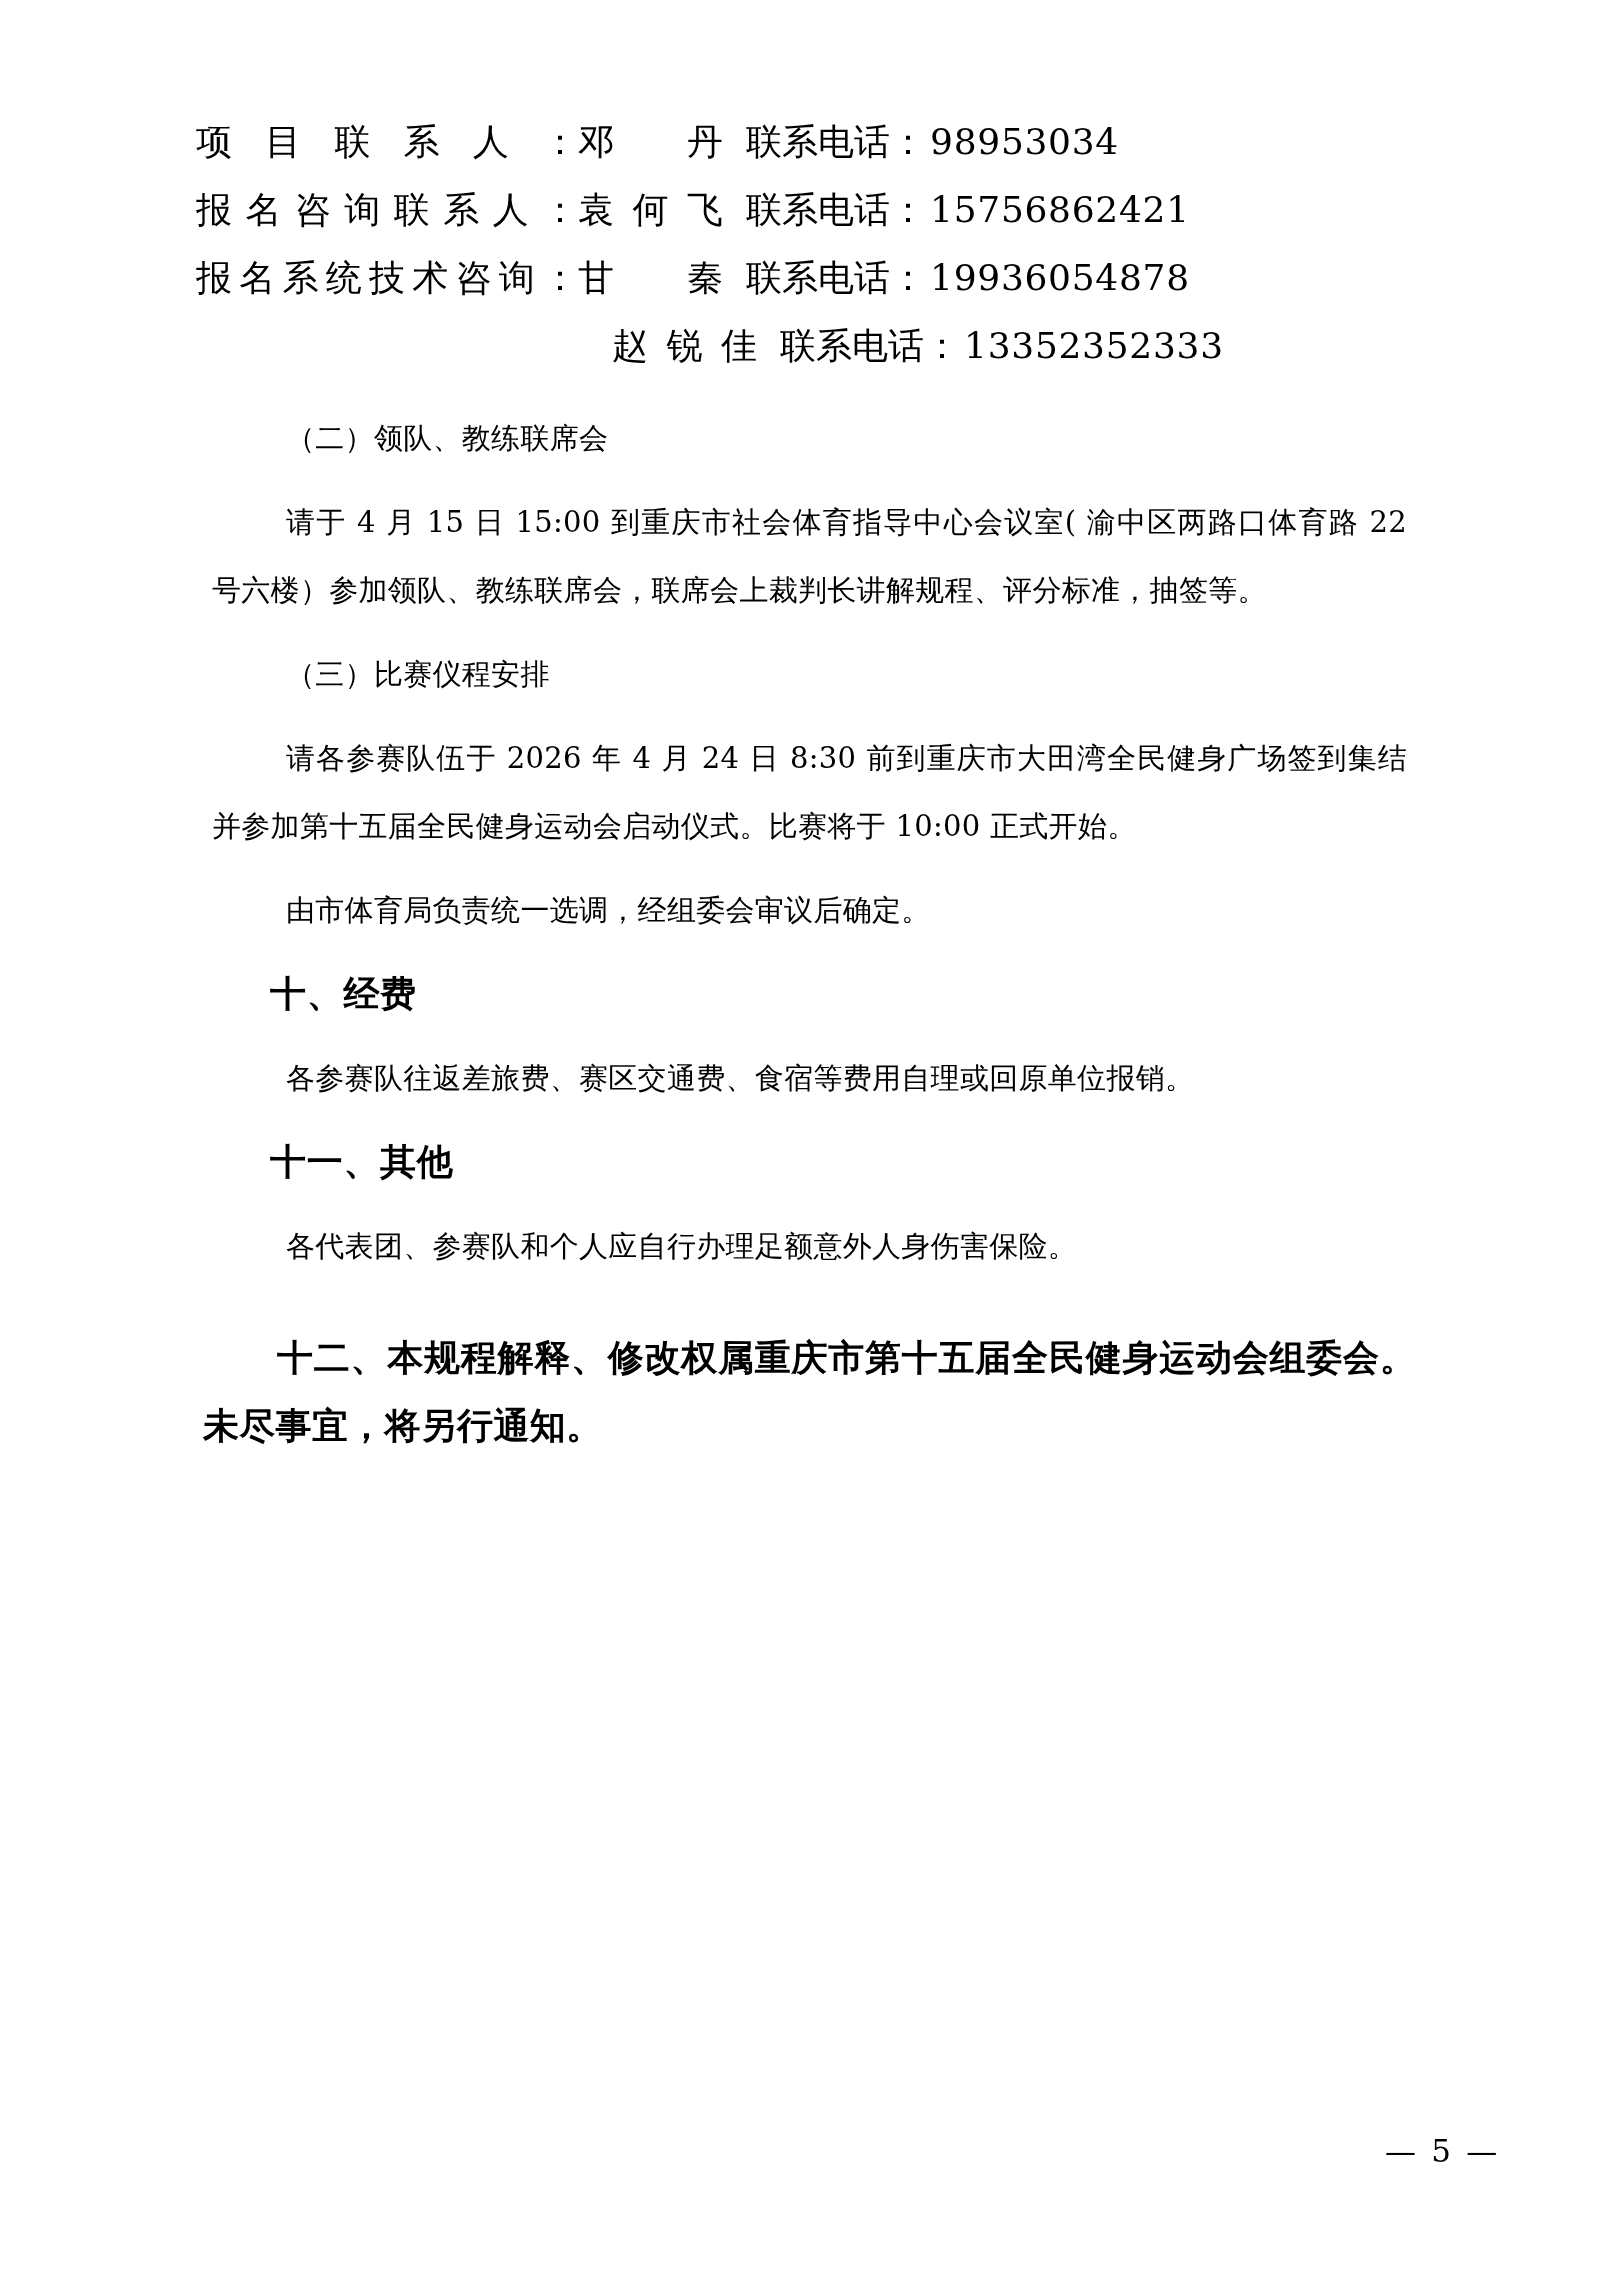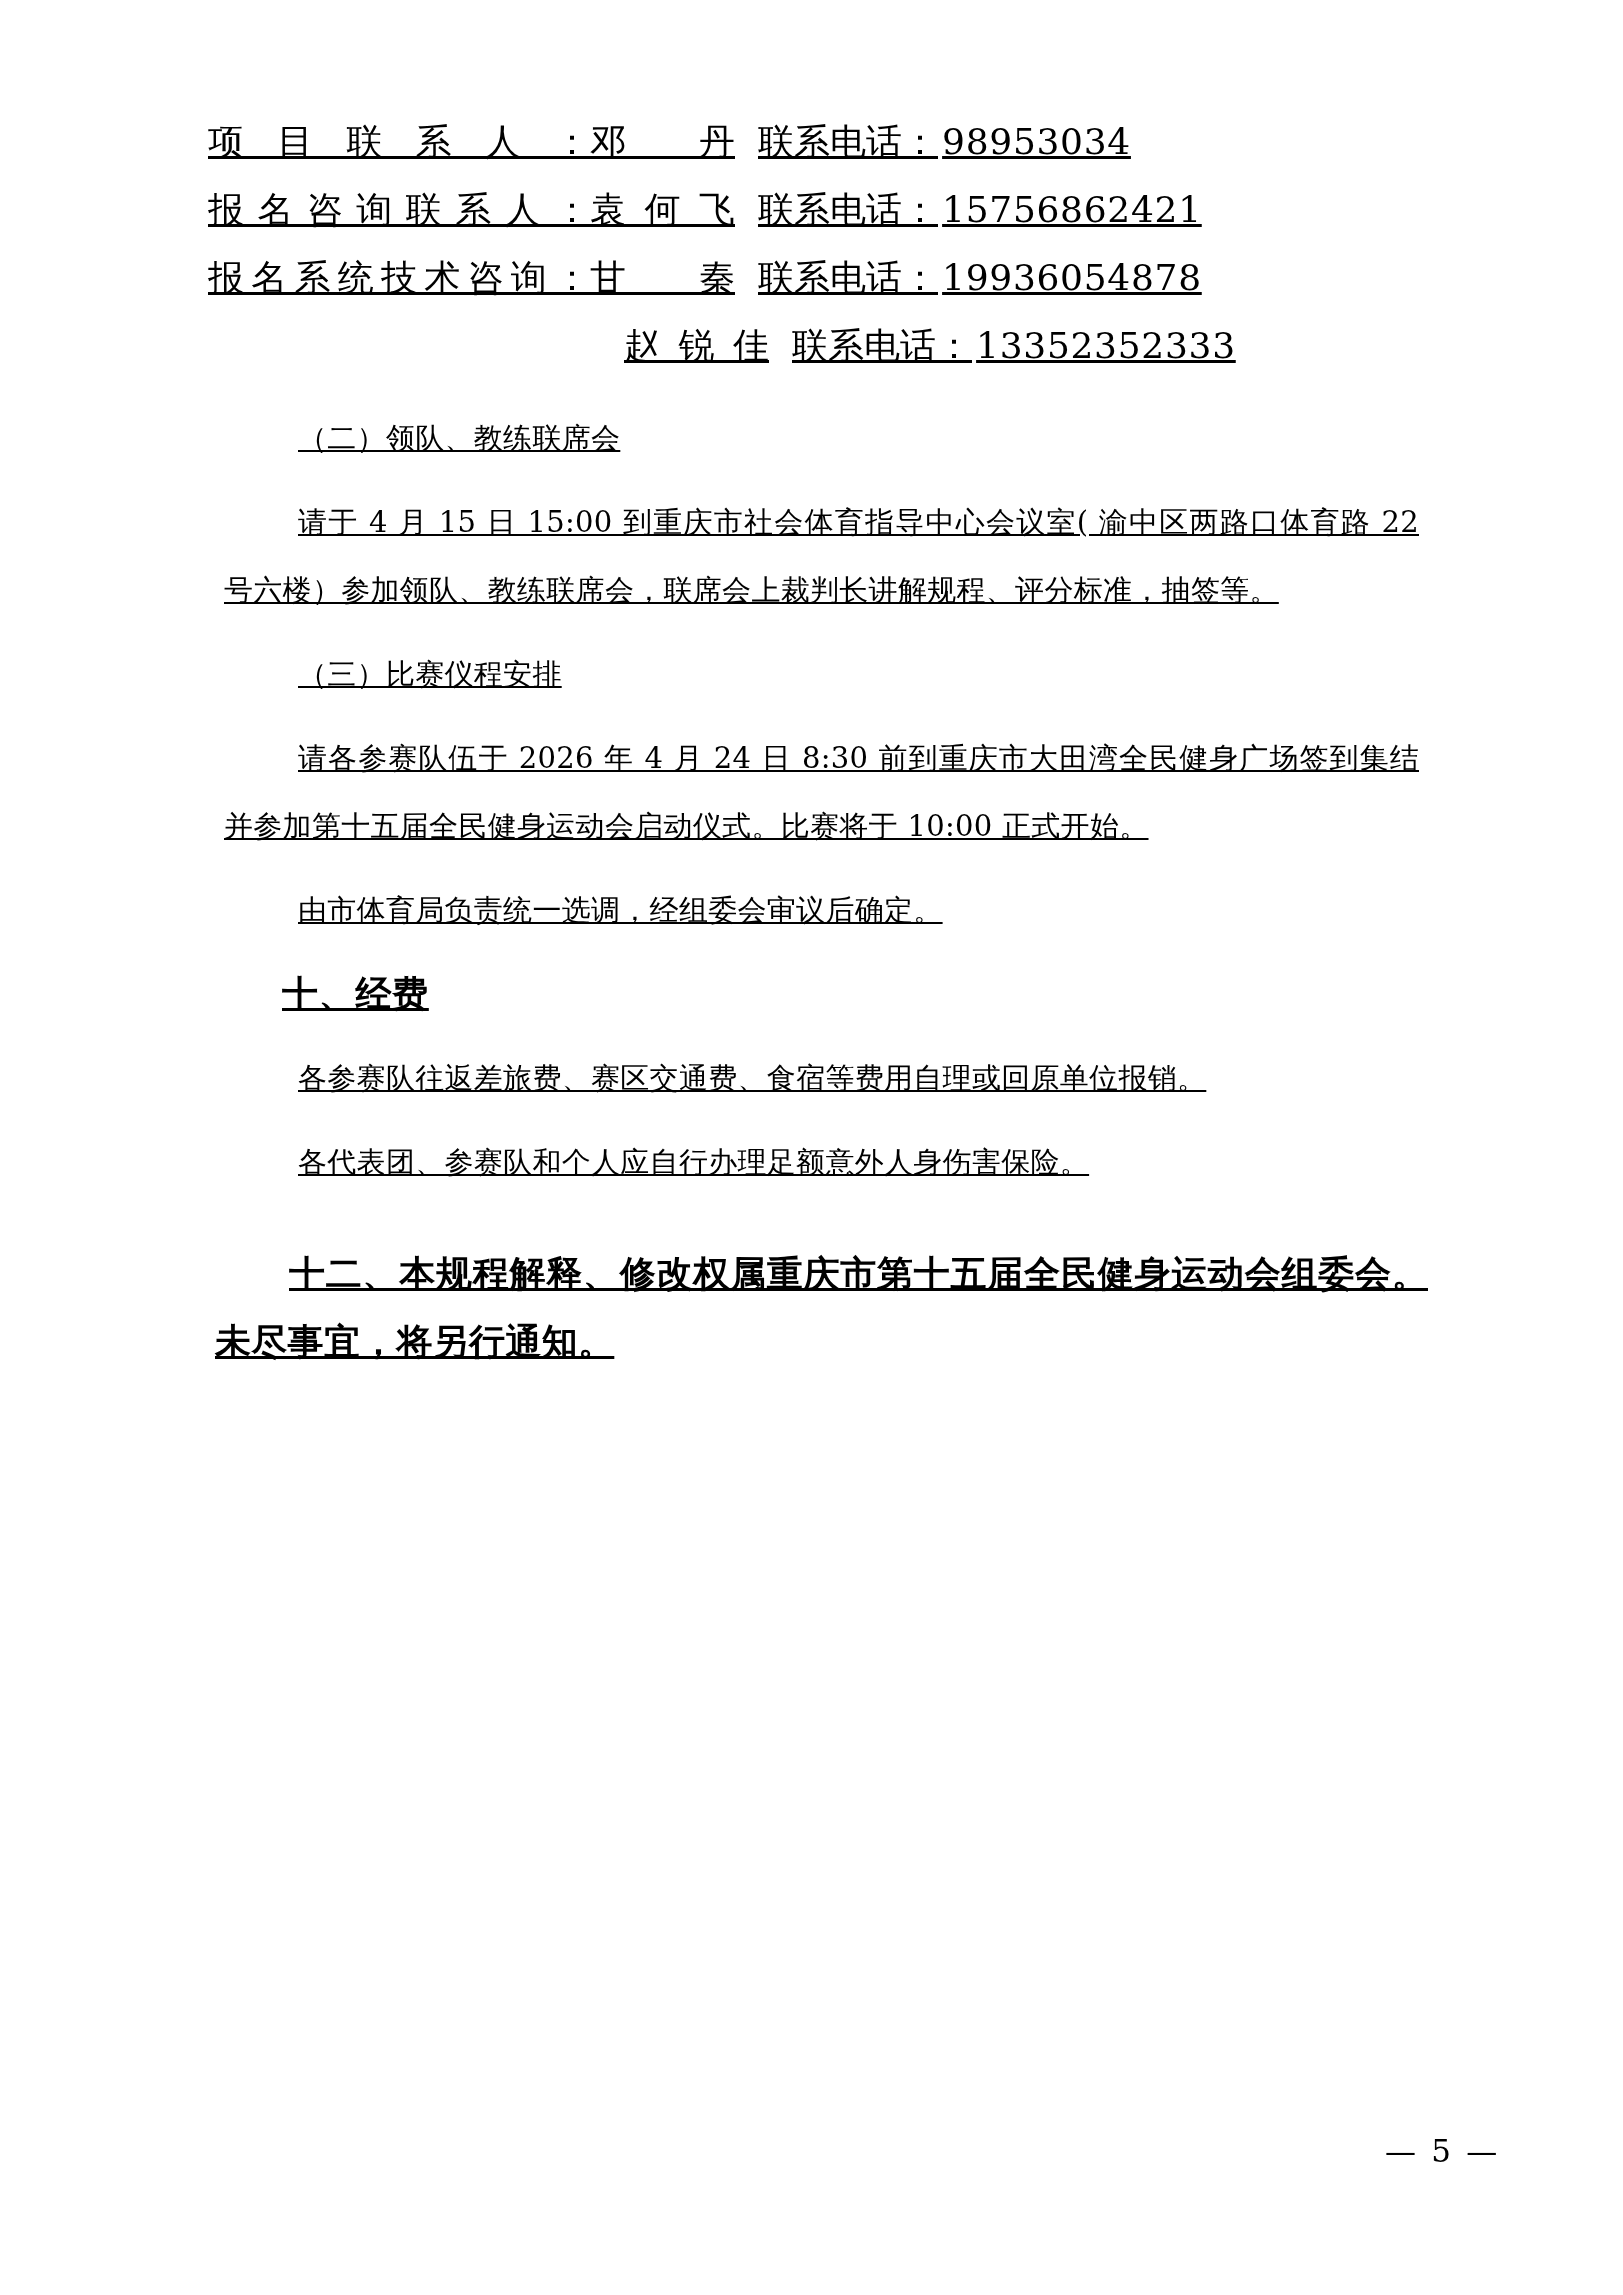--- a/index.html
+++ b/index.html
@@ -20,24 +20,23 @@
     position: absolute;
     left: 0;
     top: 0;
     width: 1623px;
     height: 2295px;
     background: #ffffff;
   }
 
   .content {
     position: absolute;
-    left: 208px;
+    left: 196px;
     top: 108px;
     width: 1227px;
-    text-decoration: underline;
   }
 
   
   .para {
     font-size: 29px;
     line-height: 68px;
     text-align: justify;
     text-justify: inter-ideograph;
     margin: 16px;
     letter-spacing: 0.3px;
@@ -160,20 +159,21 @@
     <p class="para indent2">请于 4 月 15 日 15:00 到重庆市社会体育指导中心会议室( 渝中区两路口体育路 22 号六楼）参加领队、教练联席会，联席会上裁判长讲解规程、评分标准，抽签等。</p>
 
     <p class="para indent2">（三）比赛仪程安排</p>
     <p class="para indent2">请各参赛队伍于 2026 年 4 月 24 日 8:30 前到重庆市大田湾全民健身广场签到集结并参加第十五届全民健身运动会启动仪式。比赛将于 10:00 正式开始。</p>
 
     <p class="para indent2">由市体育局负责统一选调，经组委会审议后确定。</p>
 
     <p class="heading">十、经费</p>
     <p class="para indent2">各参赛队往返差旅费、赛区交通费、食宿等费用自理或回原单位报销。</p>
 
+    <p class="heading">十一、其他</p>
     <p class="para indent2">各代表团、参赛队和个人应自行办理足额意外人身伤害保险。</p>
 
     <div class="gap-md"></div>
 
     <p class="para-bold">十二、本规程解释、修改权属重庆市第十五届全民健身运动会组委会。未尽事宜，将另行通知。</p>
 
   </div>
 
   <div class="page-number">— 5 —</div>
 </div>

